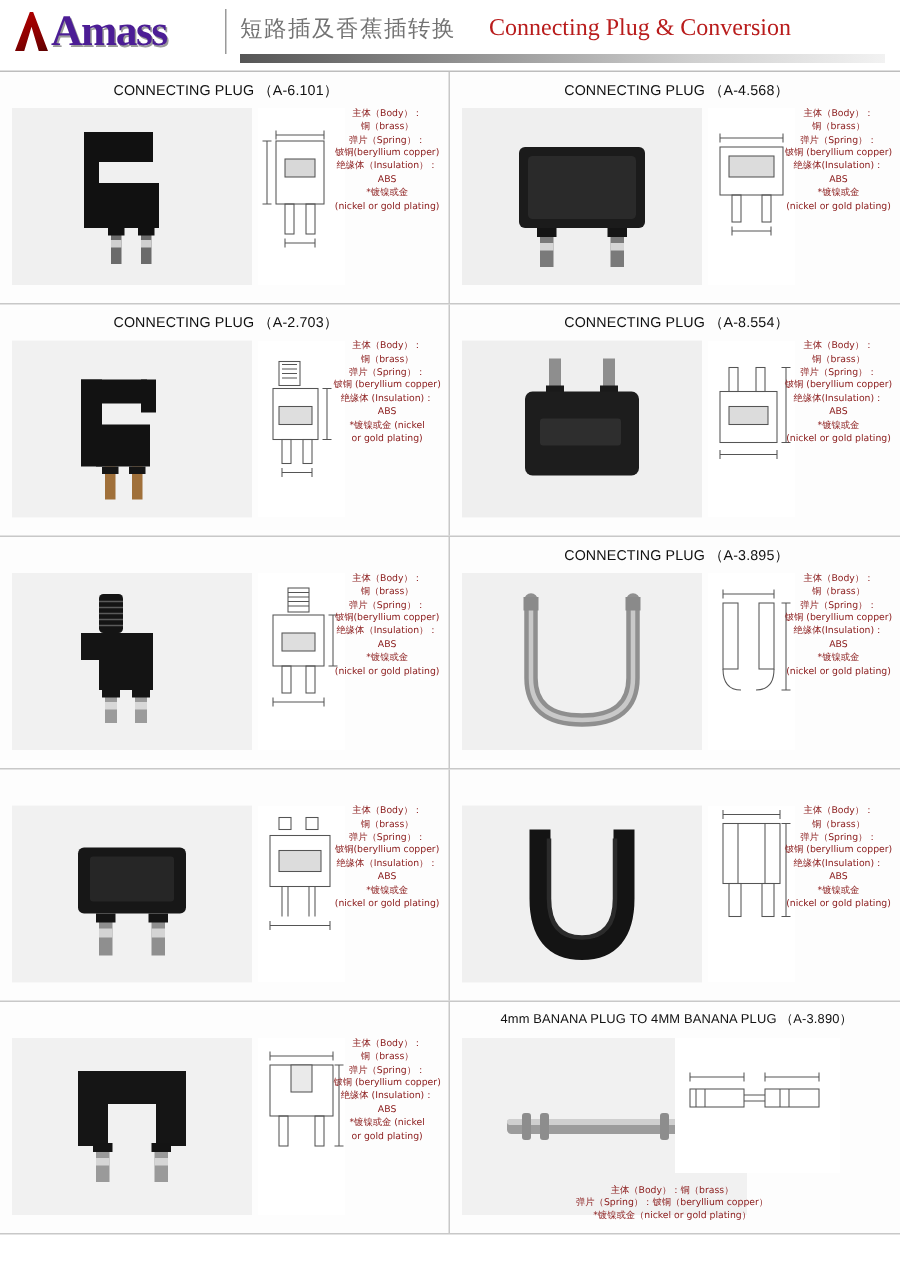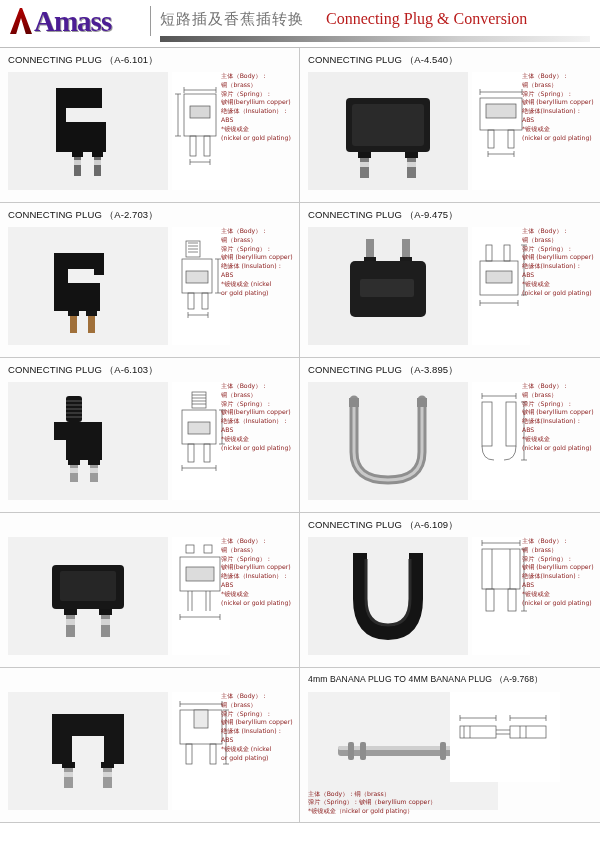--- a/index.html
+++ b/index.html
@@ -81,20 +81,21 @@
   .row {
     display: flex;
     width: 600px;
     border-bottom: 1px solid #c8c8c8;
   }
   .cell {
     position: relative;
     width: 337px;
     height: 154px;
     padding: 6px 6px 0 8px;
+    text-align: center;
   }
   .cell.left { border-right: 1px solid #c8c8c8; }
   .cell-title {
     font-size: 9.5px;
     color: #111;
     font-family: "Liberation Sans", sans-serif;
     letter-spacing: 0.1px;
     white-space: nowrap;
   }
   .cell-title.small { font-size: 8.6px; }
@@ -198,21 +199,21 @@
           <div class="ln">弹片（Spring）：</div>
           <div class="ln">铍铜(beryllium copper)</div>
           <div class="ln">绝缘体（Insulation）：</div>
           <div class="ln">ABS</div>
           <div class="ln">*镀镍或金</div>
           <div class="ln">(nickel or gold plating)</div>
         </div>
       </div>
 
       <div class="cell">
-        <div class="cell-title">CONNECTING PLUG （A-4.540）</div>
+        <div class="cell-title">CONNECTING PLUG （A-4.568）</div>
         <div class="photo">
           <svg width="160" height="118" viewBox="0 0 160 118">
             <rect width="160" height="118" fill="#efefef"></rect>
             <rect x="38" y="26" width="84" height="54" rx="4" fill="#1b1b1b"></rect>
             <rect x="44" y="32" width="72" height="42" rx="3" fill="#2a2a2a"></rect>
             <rect x="52" y="80" width="9" height="26" fill="#7a7a7a"></rect>
             <rect x="99" y="80" width="9" height="26" fill="#7a7a7a"></rect>
             <rect x="50" y="80" width="13" height="6" fill="#141414"></rect>
             <rect x="97" y="80" width="13" height="6" fill="#141414"></rect>
             <rect x="52" y="90" width="9" height="5" fill="#d5d5d5"></rect>
@@ -283,21 +284,21 @@
           <div class="ln">弹片（Spring）：</div>
           <div class="ln">铍铜 (beryllium copper)</div>
           <div class="ln">绝缘体 (Insulation)：</div>
           <div class="ln">ABS</div>
           <div class="ln">*镀镍或金 (nickel</div>
           <div class="ln">or gold plating)</div>
         </div>
       </div>
 
       <div class="cell">
-        <div class="cell-title">CONNECTING PLUG （A-9.475）</div>
+        <div class="cell-title">CONNECTING PLUG （A-8.554）</div>
         <div class="photo">
           <svg width="160" height="118" viewBox="0 0 160 118">
             <rect width="160" height="118" fill="#efefef"></rect>
             <rect x="58" y="12" width="8" height="22" fill="#8e8e8e"></rect>
             <rect x="94" y="12" width="8" height="22" fill="#8e8e8e"></rect>
             <rect x="56" y="30" width="12" height="6" fill="#1a1a1a"></rect>
             <rect x="92" y="30" width="12" height="6" fill="#1a1a1a"></rect>
             <rect x="42" y="34" width="76" height="56" rx="5" fill="#1d1d1d"></rect>
             <rect x="52" y="52" width="54" height="18" rx="2" fill="#2e2e2e"></rect>
           </svg>
@@ -324,21 +325,20 @@
           <div class="ln">ABS</div>
           <div class="ln">*镀镍或金</div>
           <div class="ln">(nickel or gold plating)</div>
         </div>
       </div>
     </div>
 
     <div class="row">
 
       <div class="cell left">
-        <div class="cell-title">CONNECTING PLUG （A-6.103）</div>
         <div class="photo">
           <svg width="160" height="118" viewBox="0 0 160 118">
             <rect width="160" height="118" fill="#f1f1f1"></rect>
             <rect x="58" y="14" width="16" height="26" rx="3" fill="#141414"></rect>
             <g stroke="#5a5a5a" stroke-width="1">
               <path d="M58 19 h16 M58 23 h16 M58 27 h16 M58 31 h16 M58 35 h16"></path>
             </g>
             <rect x="46" y="40" width="48" height="18" fill="#141414"></rect>
             <rect x="58" y="58" width="36" height="20" fill="#141414"></rect>
             <rect x="62" y="78" width="8" height="22" fill="#9b9b9b"></rect>
@@ -447,21 +447,20 @@
           <div class="ln">弹片（Spring）：</div>
           <div class="ln">铍铜(beryllium copper)</div>
           <div class="ln">绝缘体（Insulation）：</div>
           <div class="ln">ABS</div>
           <div class="ln">*镀镍或金</div>
           <div class="ln">(nickel or gold plating)</div>
         </div>
       </div>
 
       <div class="cell">
-        <div class="cell-title">CONNECTING PLUG （A-6.109）</div>
         <div class="photo">
           <svg width="160" height="118" viewBox="0 0 160 118">
             <rect width="160" height="118" fill="#f0f0f0"></rect>
             <path d="M52 16 V62 Q52 96 80 96 Q108 96 108 62 V16" fill="none" stroke="#141414" stroke-width="14" stroke-linecap="butt"></path>
             <path d="M58 22 V62 Q58 88 80 88 Q102 88 102 62 V22" fill="none" stroke="#2b2b2b" stroke-width="3"></path>
           </svg>
         </div>
         <div class="drawing">
           <svg width="58" height="118" viewBox="0 0 58 118">
             <rect width="58" height="118" fill="#fff"></rect>
@@ -522,21 +521,21 @@
           <div class="ln">弹片（Spring）：</div>
           <div class="ln">铍铜 (beryllium copper)</div>
           <div class="ln">绝缘体 (Insulation)：</div>
           <div class="ln">ABS</div>
           <div class="ln">*镀镍或金 (nickel</div>
           <div class="ln">or gold plating)</div>
         </div>
       </div>
 
       <div class="cell">
-        <div class="cell-title small">4mm BANANA PLUG TO 4MM BANANA PLUG （A-9.768）</div>
+        <div class="cell-title small">4mm BANANA PLUG TO 4MM BANANA PLUG （A-3.890）</div>
         <div class="photo wide">
           <svg width="190" height="118" viewBox="0 0 190 118">
             <rect width="190" height="118" fill="#f1f1f1"></rect>
             <rect x="30" y="54" width="130" height="10" rx="3" fill="#9c9c9c"></rect>
             <rect x="30" y="54" width="130" height="4" rx="2" fill="#cfcfcf"></rect>
             <g fill="#8d8d8d">
               <rect x="40" y="50" width="6" height="18" rx="2"></rect>
               <rect x="52" y="50" width="6" height="18" rx="2"></rect>
               <rect x="132" y="50" width="6" height="18" rx="2"></rect>
               <rect x="144" y="50" width="6" height="18" rx="2"></rect>

